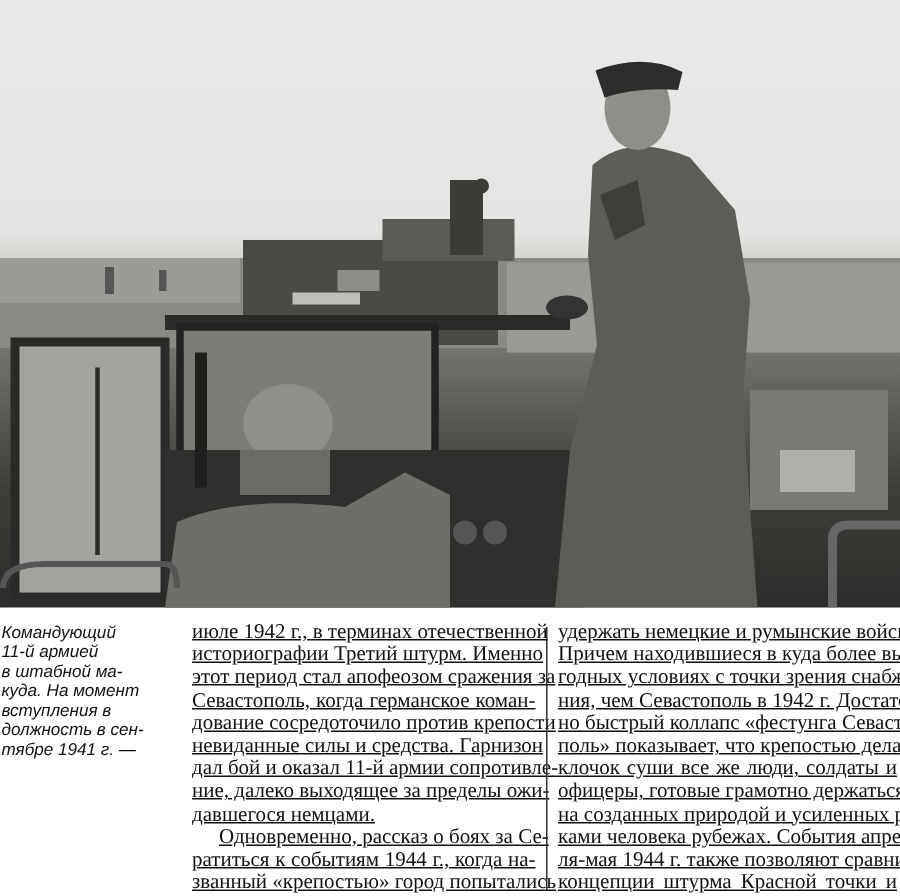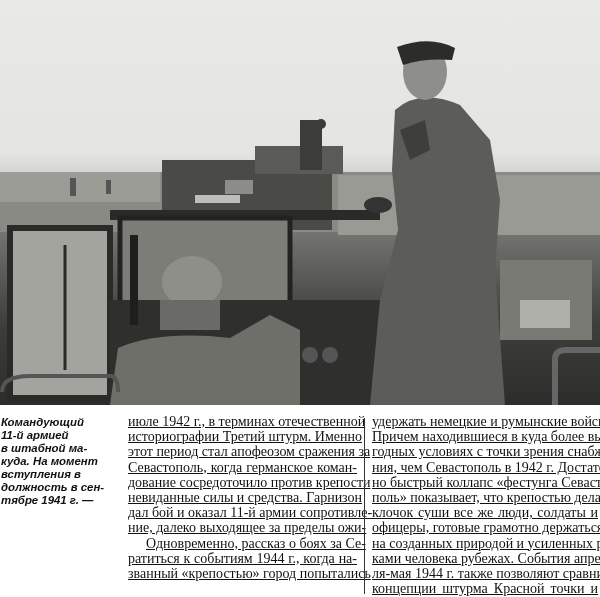--- a/index.html
+++ b/index.html
@@ -5,21 +5,21 @@
   html, body { margin: 0; padding: 0; background: #ffffff; }
   body { width: 600px; height: 597px; position: relative; overflow: hidden; }
   .photo {
     position: absolute; left: 0; top: 0; width: 600px; height: 405px;
     background: linear-gradient(180deg, #e9e9e7 0%, #e4e4e2 38%, #cfcfcc 44%, #8e8e8a 48%, #6d6d69 60%, #3e3e3b 80%, #2c2c2a 100%);
     overflow: hidden;
   }
   .photo svg { position: absolute; left: 0; top: 0; }
   .caption {
     position: absolute; left: 1px; top: 416px; width: 124px;
-    font-family: "Liberation Sans", sans-serif; font-weight: bold; font-style: italic;
+    font-family: "Liberation Sans", sans-serif; font-weight: normal; font-style: italic;
     font-size: 11.4px; line-height: 13px; color: #111;
   }
   .caption div { white-space: nowrap; }
   .col {
     position: absolute; top: 414px;
     font-family: "Liberation Serif", serif; font-size: 14px; line-height: 15.2px; color: #111;
   }
   .col .ln { white-space: nowrap; text-align: justify; text-align-last: justify; height: 15.2px; text-decoration: underline; }
   .col .ln.last { text-align-last: left; }
   .col .ln.indent { padding-left: 18px; }
@@ -91,20 +91,21 @@
 
 <div class="col col1">
   <div class="ln">июле 1942 г., в терминах отечественной</div>
   <div class="ln">историографии Третий штурм. Именно</div>
   <div class="ln">этот период стал апофеозом сражения за</div>
   <div class="ln">Севастополь, когда германское коман-</div>
   <div class="ln">дование сосредоточило против крепости</div>
   <div class="ln">невиданные силы и средства. Гарнизон</div>
   <div class="ln">дал бой и оказал 11-й армии сопротивле-</div>
   <div class="ln">ние, далеко выходящее за пределы ожи-</div>
+  <div class="ln last">давшегося немцами.</div>
   <div class="ln indent">Одновременно, рассказ о боях за Се-</div>
   <div class="ln">ратиться к событиям 1944 г., когда на-</div>
   <div class="ln">званный «крепостью» город попытались</div>
 </div>
 
 <div class="divider"></div>
 
 <div class="col col2">
   <div class="ln">удержать немецкие и румынские войска.</div>
   <div class="ln">Причем находившиеся в куда более вы-</div>

